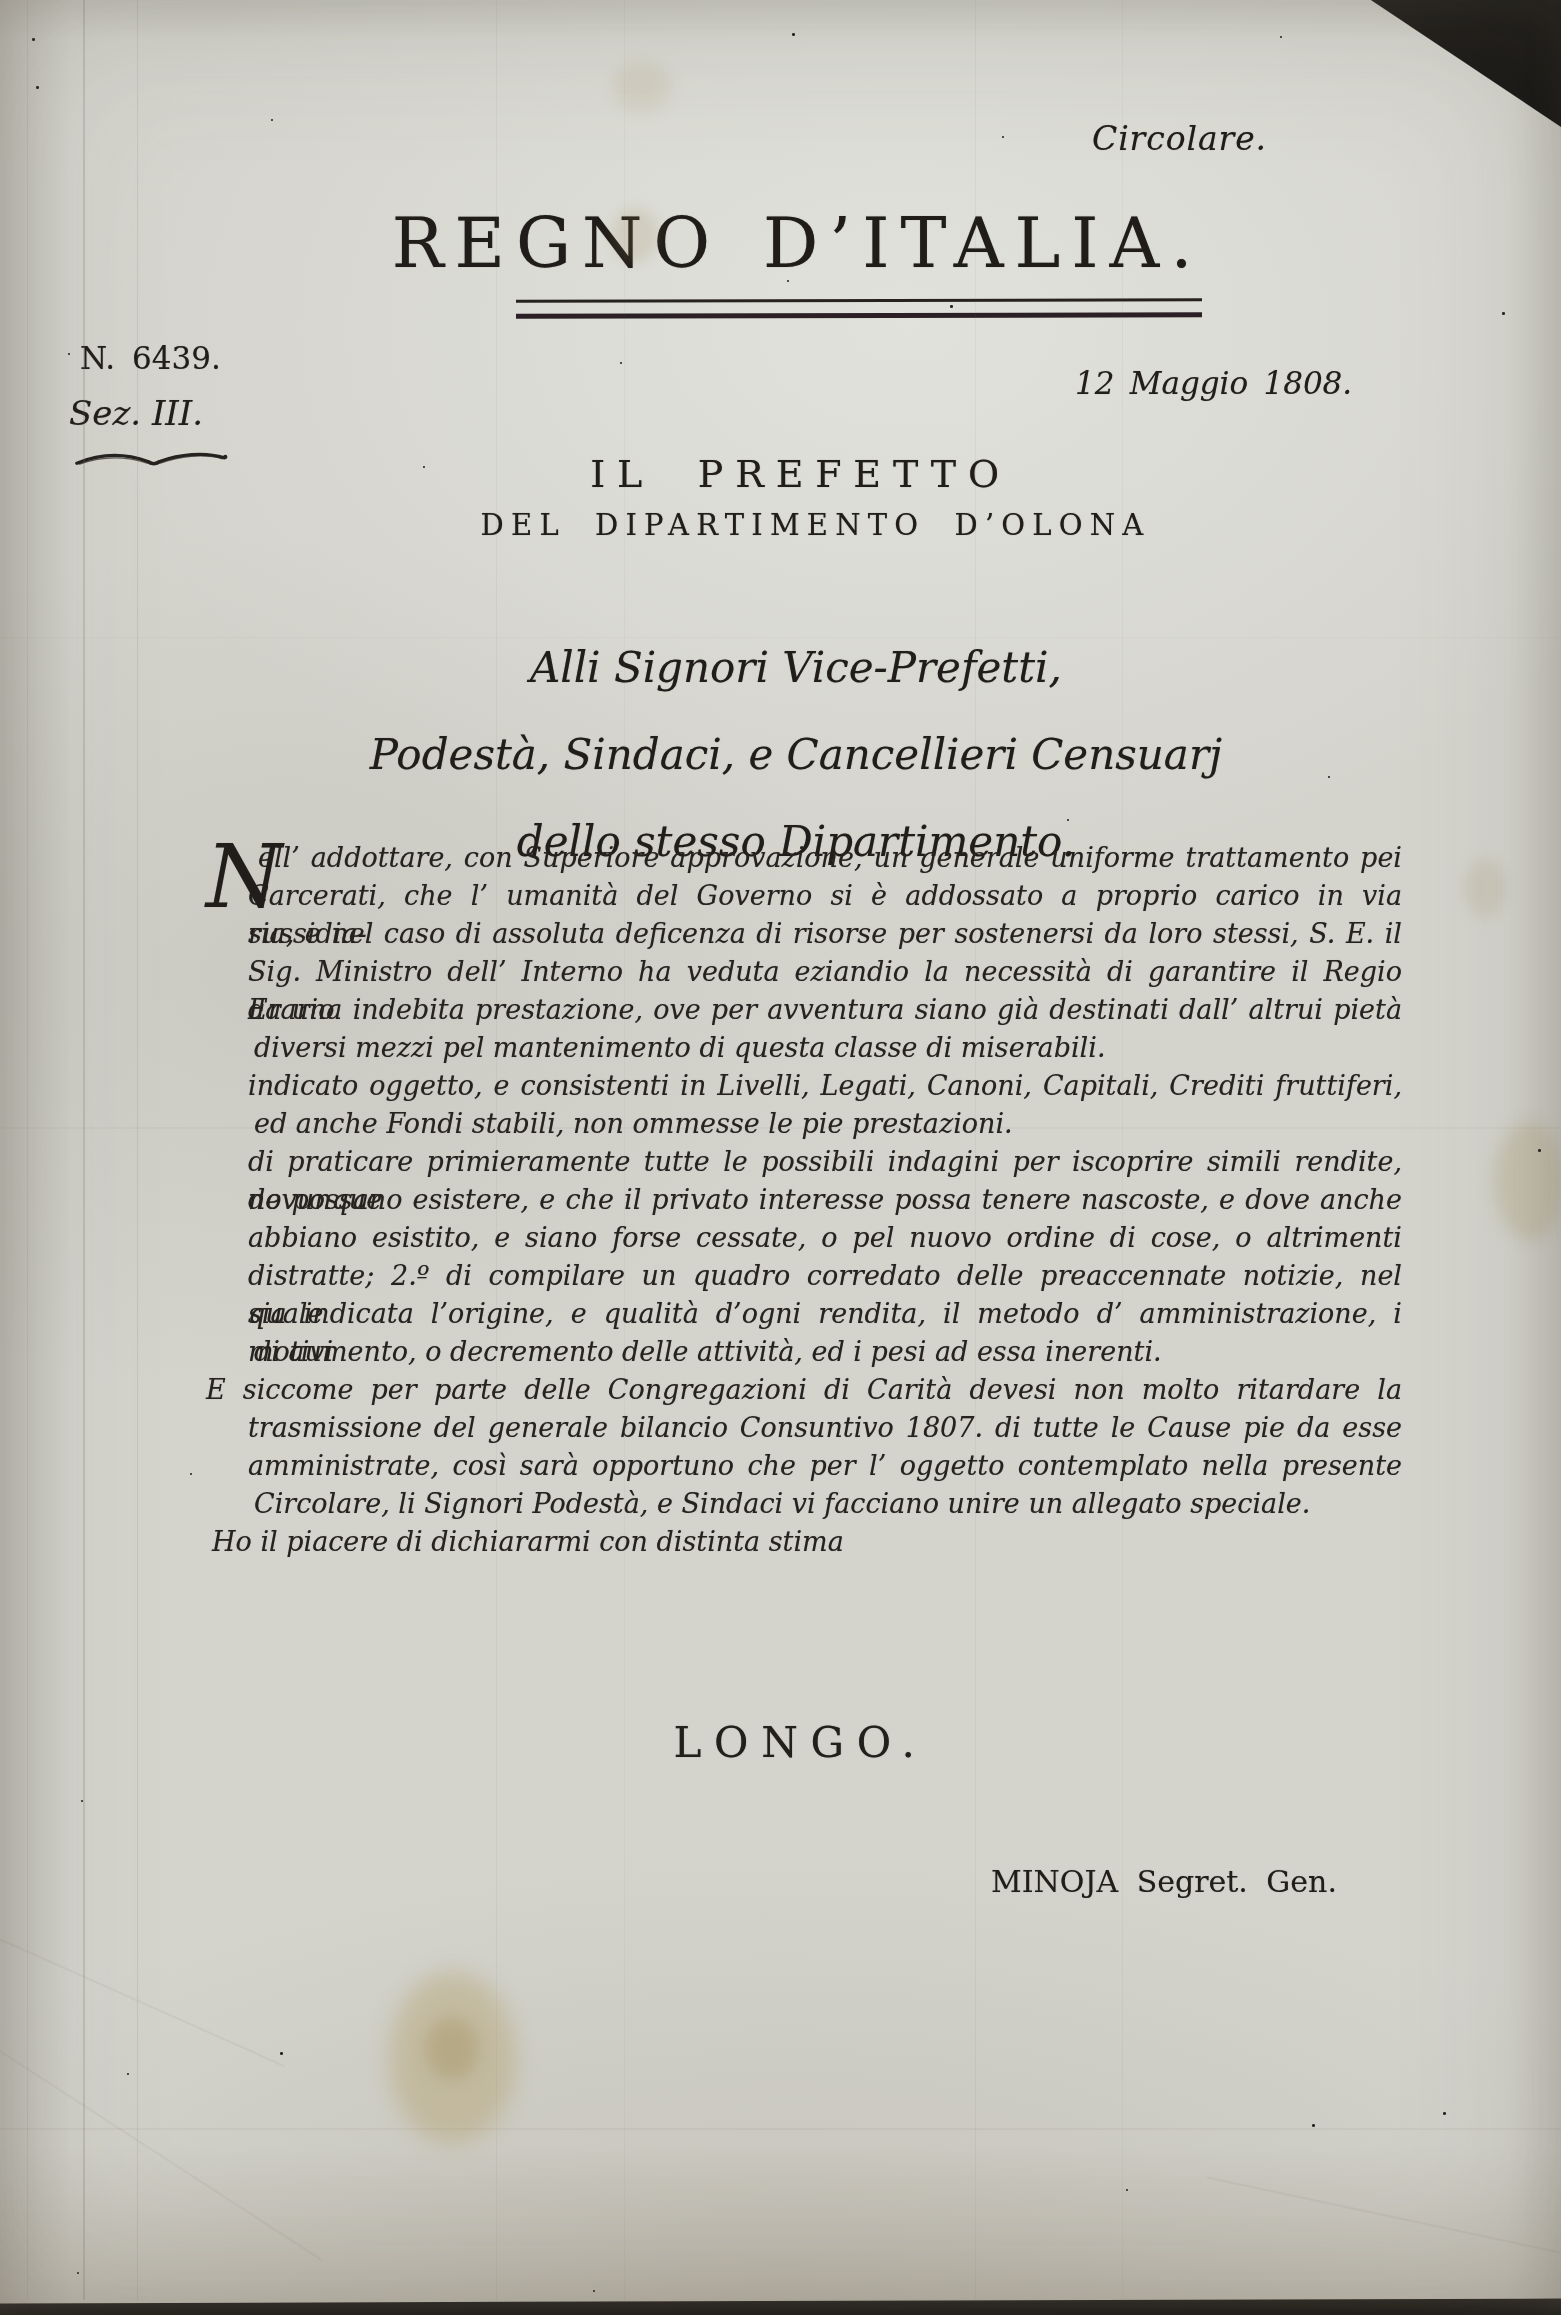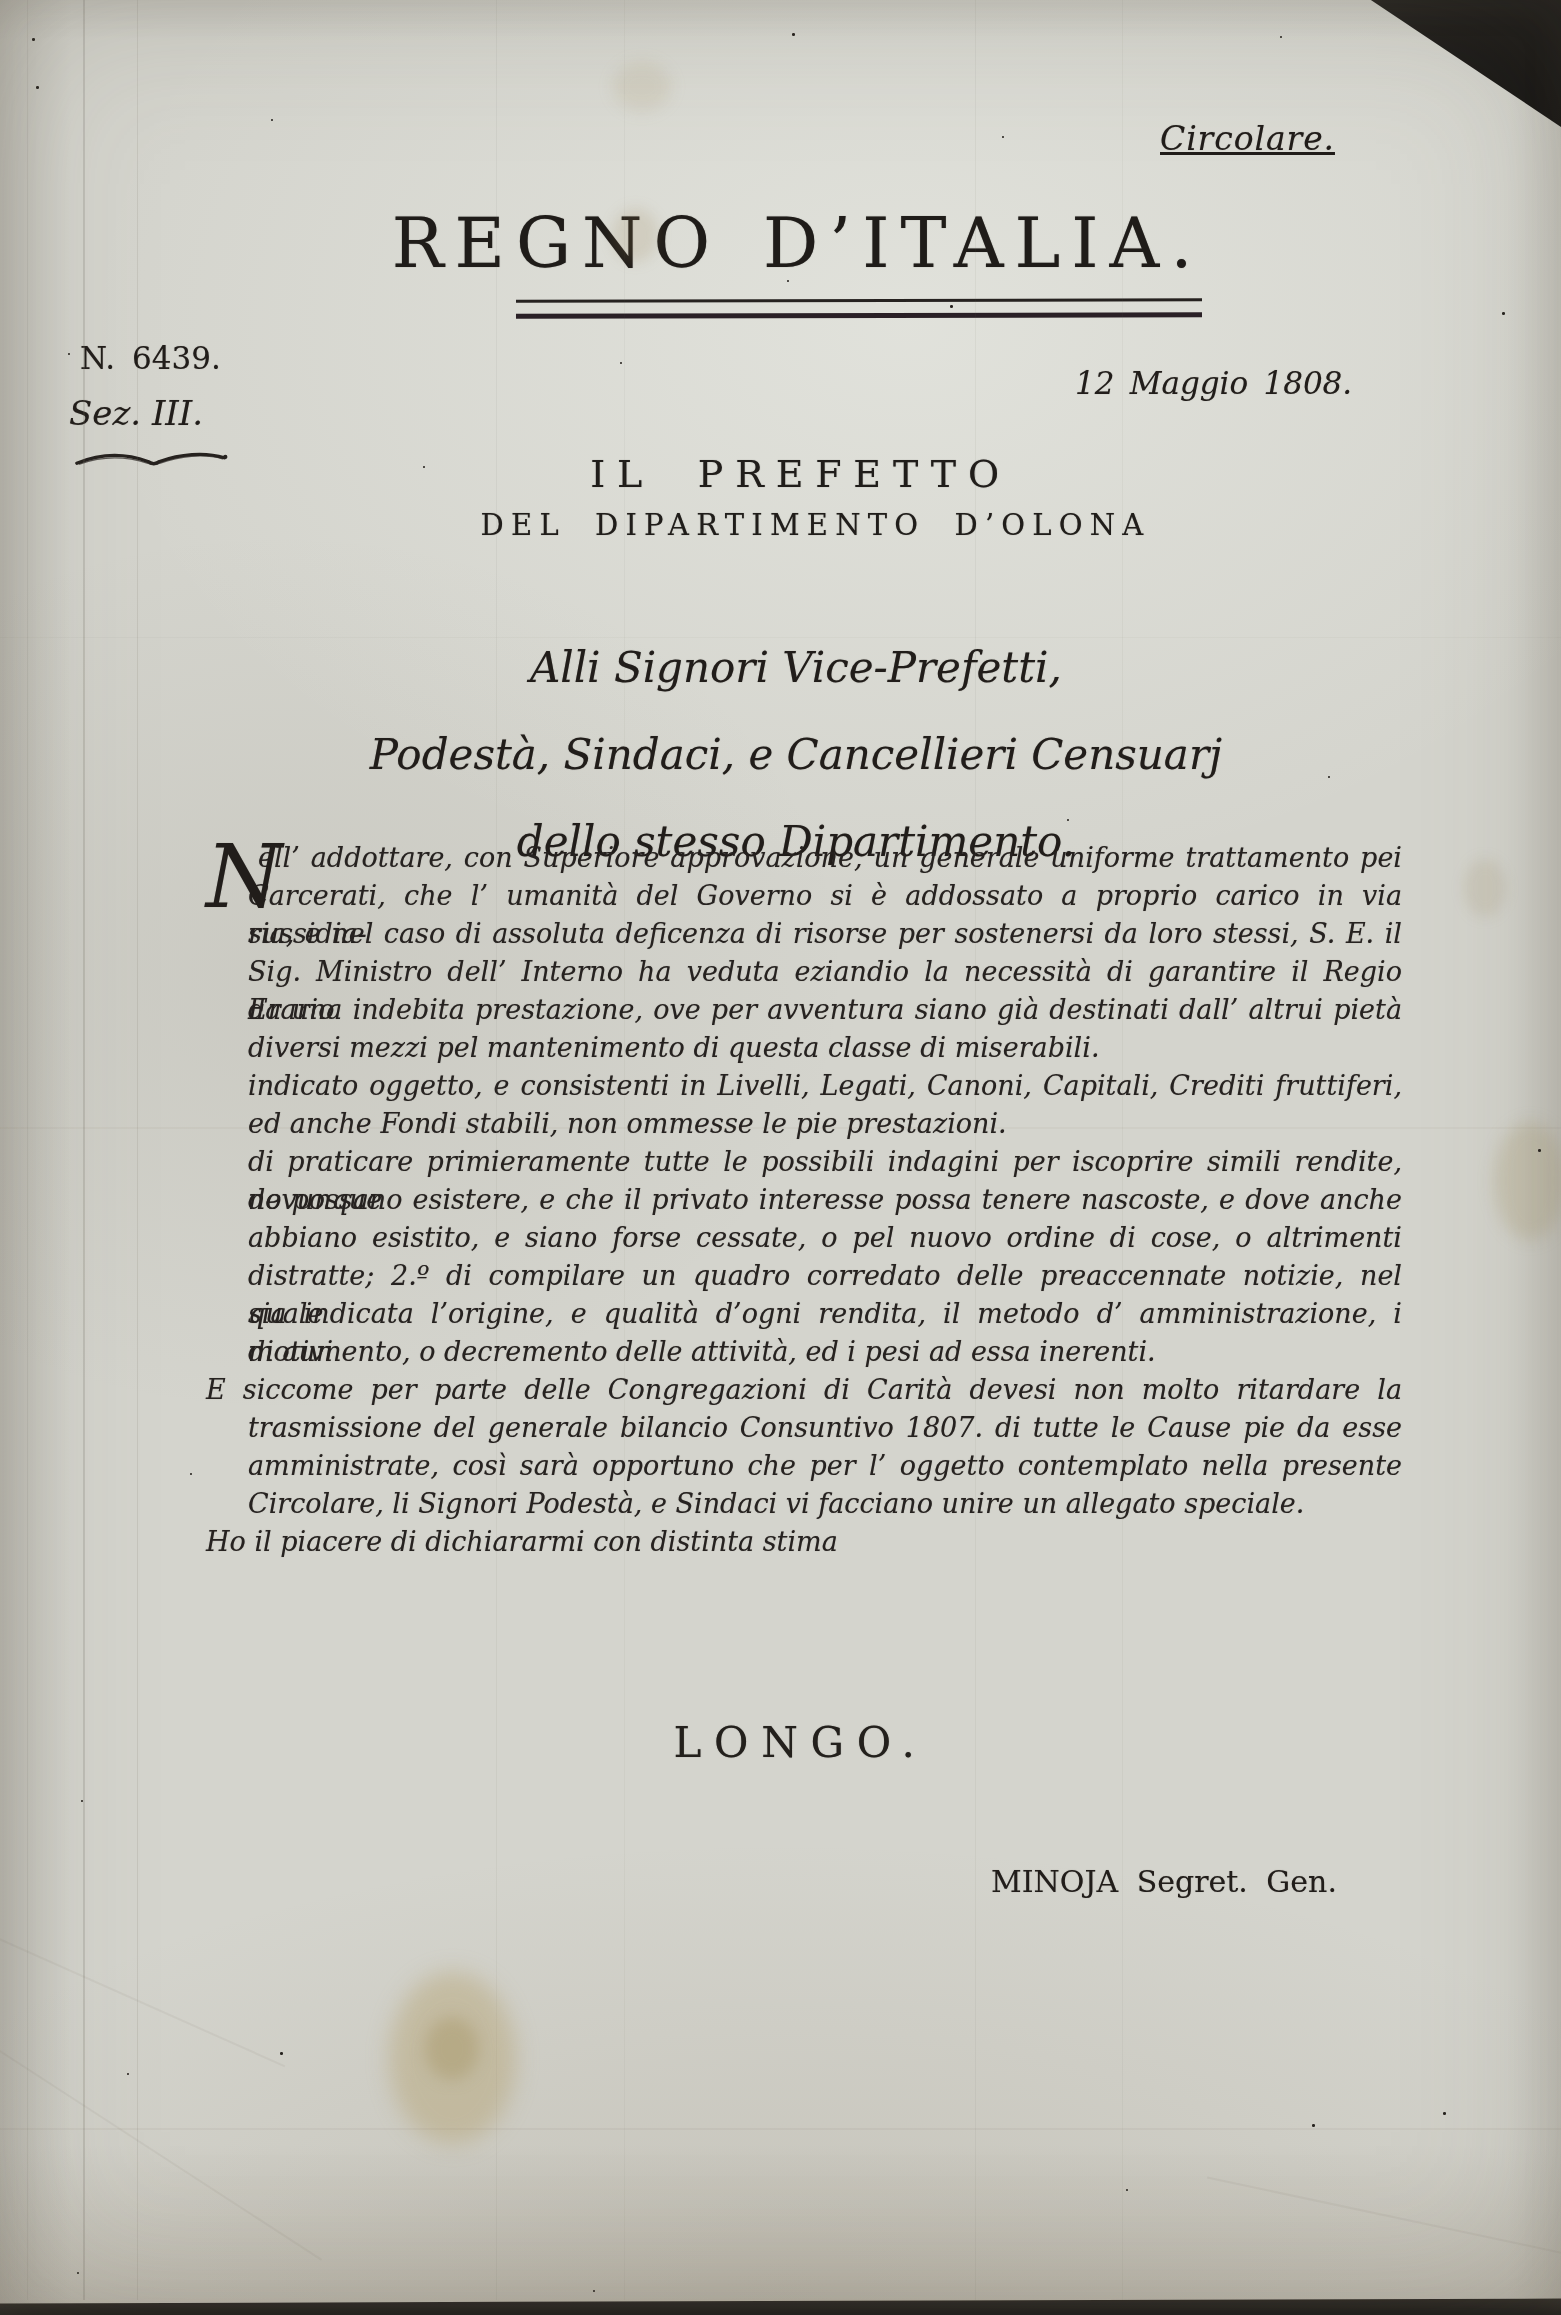--- a/index.html
+++ b/index.html
@@ -32,24 +32,23 @@
     background: linear-gradient(115deg, #23211e, #121110);
     clip-path: polygon(2% 0, 100% 0, 100% 100%);
   }
   .bottom-edge {
     position: absolute; bottom: -5.4px; left: -11px;
     width: 1592px; height: 20px;
     background: linear-gradient(0deg, #121110, #2b2823);
     transform: rotate(-0.18deg);
   }
   .classification {
-    position: absolute; left: 1160px; top: 119px;
+    position: absolute; left: 1092px; top: 119px;
     font-style: italic; font-size: 33px; letter-spacing: 0.9px;
     text-shadow: 0 0 0.9px rgba(40,35,30,0.45);
-    text-decoration: underline;
   }
   .title {
     position: absolute; left: 50%; top: 203px; margin: 0;
     transform: translateX(-50%); margin-left: 17px;
     font-size: 69px; font-weight: normal;
     letter-spacing: 11px; word-spacing: 9px;
     white-space: nowrap; color: #1f1c19;
     text-shadow: 0 0 0.9px rgba(30,27,24,0.5);
   }
   .title-rule { position: absolute; left: 516px; top: 299px; width: 686px; }
@@ -96,21 +95,21 @@
     position: absolute; left: 206px; top: 839px; width: 1196px;
     font-style: italic; font-size: 27px; color: #262220;
     text-shadow: 0 0 0.9px rgba(40,35,30,0.35);
   }
   .bline {
     height: 38px; line-height: 38px;
     text-align: justify; text-align-last: justify;
     box-sizing: border-box; white-space: normal;
   }
   .bline.cont { padding-left: 42px; }
-  .bline.lastline { text-align: right; text-align-last: left; }
+  .bline.lastline { text-align: right; text-align-last: left; margin-left: 6px; }
   .bline.has-initial { position: relative; padding-left: 52px; }
   .initial {
     position: absolute; left: 0; top: -5.4px;
     font-size: 87px; line-height: 1; font-style: italic; color: #211d1a;
   }
   .longo {
     position: absolute; left: 50%; top: 1702px;
     transform: translateX(-50%); margin-left: 20px;
     font-size: 42px; letter-spacing: 12.7px; white-space: nowrap;
     color: #23201c; text-shadow: 0 0 0.9px rgba(30,27,24,0.5); margin-top: 16px;

